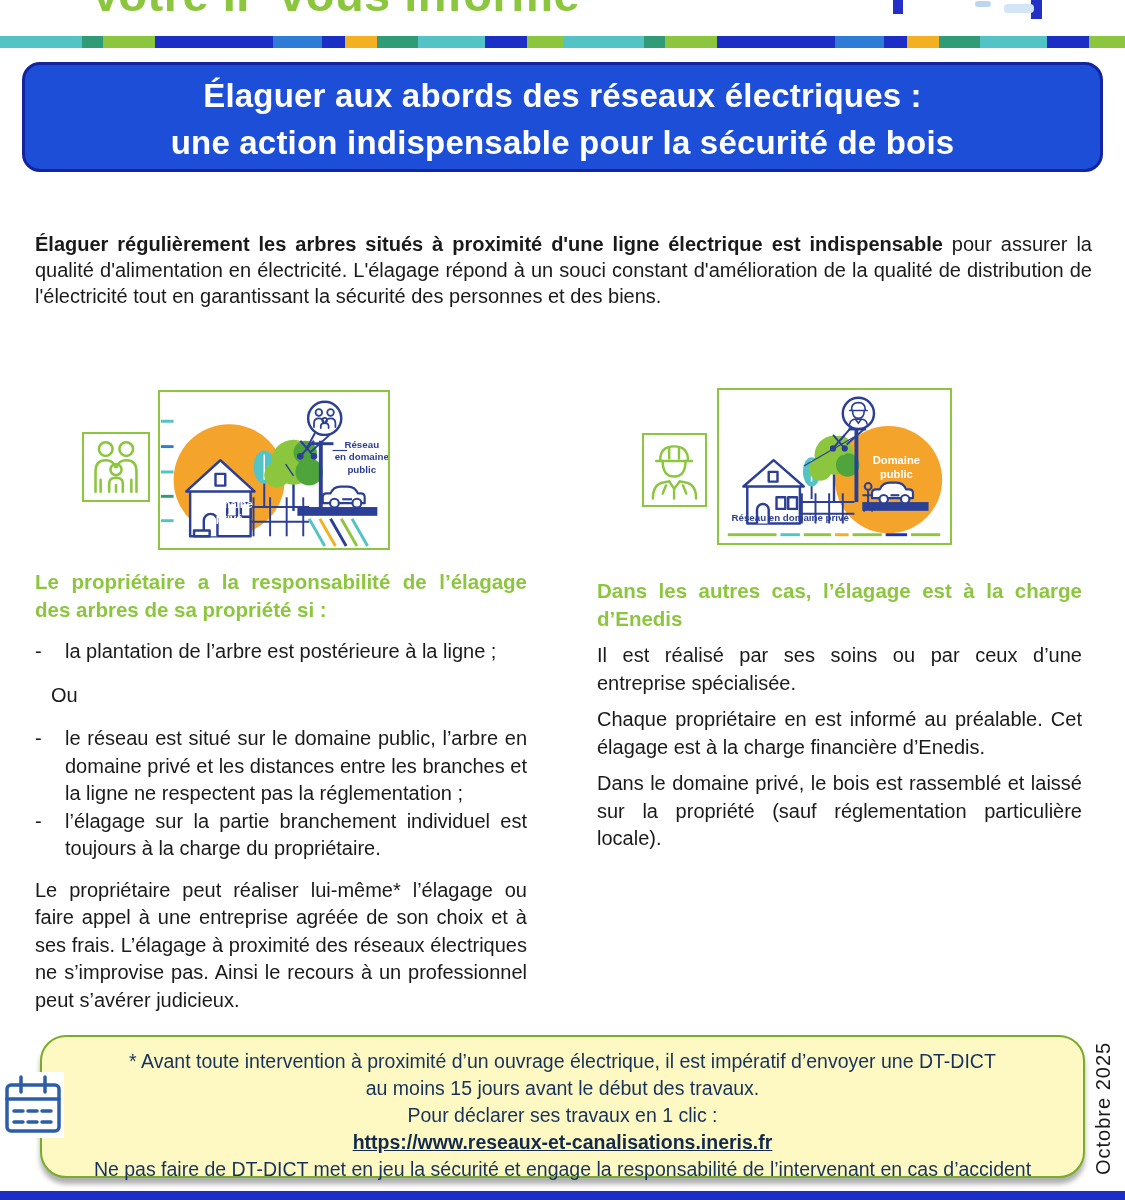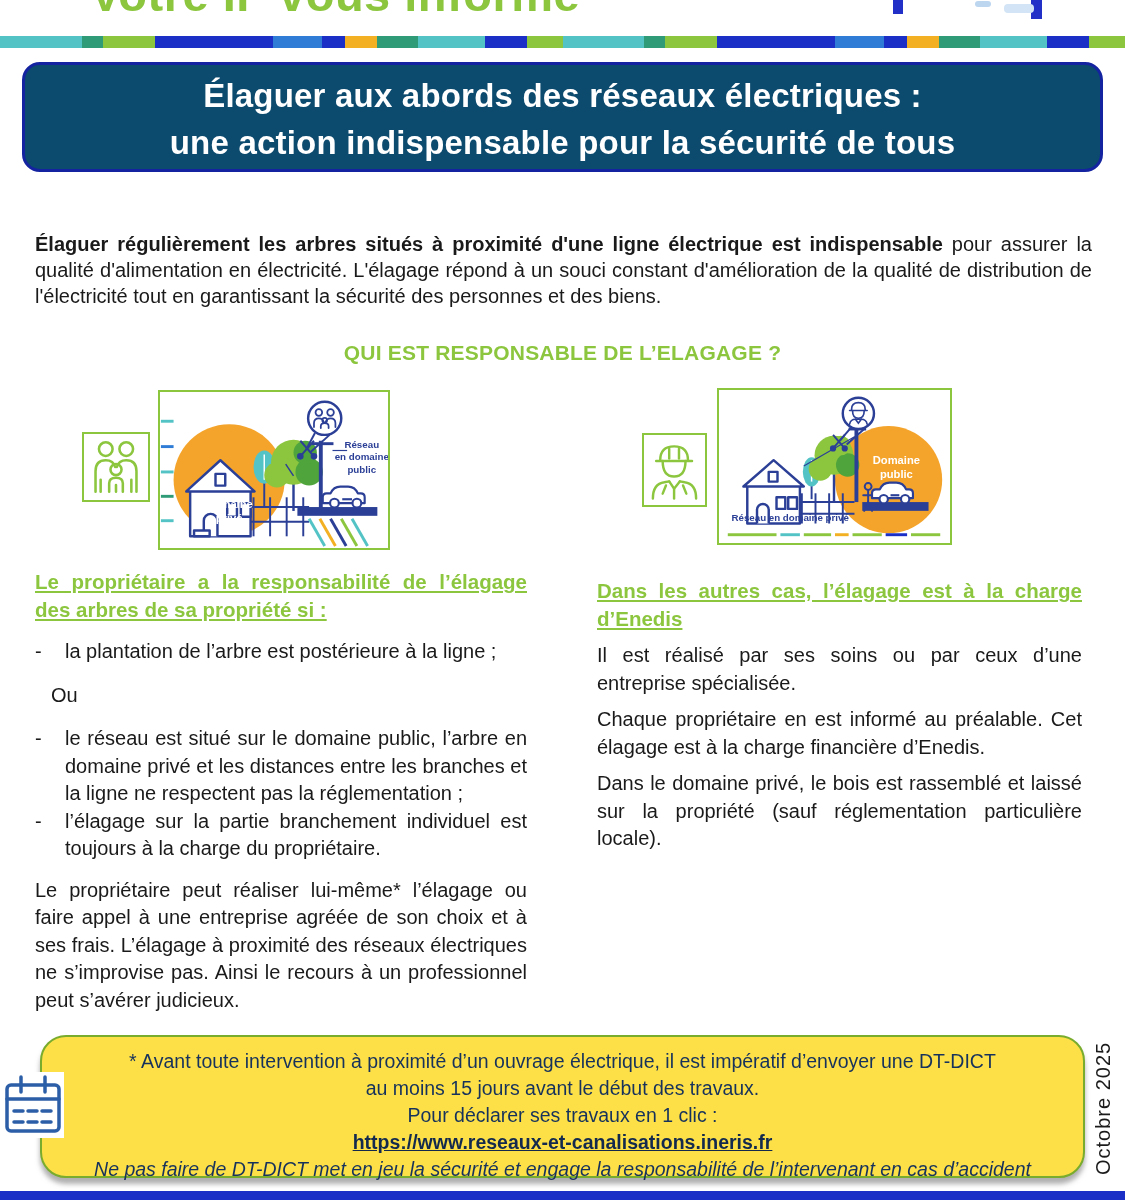--- a/index.html
+++ b/index.html
@@ -16,21 +16,21 @@
   .logo-frag .b1{position:absolute;left:13px;top:0;width:10px;height:14px;background:#2330C8;}
   .logo-frag .b2{position:absolute;left:151px;top:0;width:11px;height:19px;background:#2330C8;}
   .logo-frag .l1{position:absolute;left:95px;top:1px;width:16px;height:6px;background:#BCD6F0;border-radius:3px;}
   .logo-frag .l2{position:absolute;left:124px;top:4px;width:30px;height:9px;background:#D2E4F6;border-radius:4px;}
   
   #stripe{position:absolute;left:0;top:36px;width:1125px;height:12px;display:flex;}
   #stripe i{display:block;height:100%;}
   
   .banner{
     position:absolute;left:22px;top:62px;width:1081px;height:110px;box-sizing:border-box;
-    background:#0c4a6e;border:3px solid #1423A0;border-radius:18px;
+    background:#1d4ed8;border:3px solid #1423A0;border-radius:18px;
     color:#ffffff;text-align:center;padding-top:7px;
   }
   .banner div{font-size:33px;line-height:47px;font-weight:bold;letter-spacing:.2px;}
   
   .h-green{
     position:absolute;left:0;width:1125px;text-align:center;
     color:#8CC63F;font-weight:bold;font-size:21px;letter-spacing:.2px;
   }
   .h1-pos{top:191px;}
   .h2-pos{top:341px;}
@@ -45,37 +45,37 @@
   .pb-right{left:642px;top:433px;width:65px;height:74px;padding:4px;}
   .illus{position:absolute;box-sizing:border-box;border:2px solid #8CC63F;background:#fff;}
   .il-left{left:158px;top:390px;width:232px;height:160px;}
   .il-right{left:717px;top:388px;width:235px;height:157px;}
   .illus svg,.pict-box svg{display:block;width:100%;height:100%;}
   svg text{font-family:"Liberation Sans",sans-serif;font-weight:bold;}
   
   .col{position:absolute;top:568px;font-size:20px;line-height:27.5px;}
   .col-left{left:35px;width:492px;}
   .col-right{left:588px;width:503px;}
-  .col-h{color:#8CC63F;font-weight:bold;font-size:20.5px;line-height:28px;margin:0 0 14px 0;text-align:justify;text-decoration:underline;}
+  .col-h{color:#8CC63F;font-weight:bold;font-size:20.5px;line-height:28px;margin:0 0 14px 0;text-align:justify;}
   .li{display:flex;margin:0;}
   .li .dash{width:30px;flex:0 0 30px;}
   .li .li-text{flex:1;text-align:justify;}
   .or-line{margin:16px;}
   .closing{margin-top:14px;text-align:justify;}
   .col-right p{margin:9px;text-align:justify;}
   .p-bold{font-weight:bold;}
   
   .notice{
     position:absolute;left:40px;top:1035px;width:1045px;height:143px;box-sizing:border-box;
-    background:#fde047;border:2px solid #79AC2D;border-radius:26px;
+    background:#fef9c3;border:2px solid #79AC2D;border-radius:26px;
     box-shadow:0 6px 5px rgba(110,110,110,.55);
     color:#16325C;text-align:center;font-size:19.5px;line-height:27px;padding-top:11px;
   }
   .notice .lk{color:#132A4E;font-weight:bold;text-decoration:underline;margin-top:12px;}
-  .notice .it{font-style:italic;}
+  .notice .it{}
   
   .cal{position:absolute;left:2px;top:1072px;width:62px;height:66px;background:#fff;z-index:5;}
   
   .vdate{
     position:absolute;left:1092px;top:1028px;height:160px;
     writing-mode:vertical-rl;transform:rotate(180deg);
     font-size:20px;color:#1b1b1b;letter-spacing:1px;text-align:center;
   }
   
   .bottom-bar{position:absolute;left:0;top:1191px;width:1125px;height:9px;background:#1B2FC6;}
@@ -114,26 +114,25 @@
       <i style="background: rgb(27, 47, 198); flex: 23 0 0px;"></i>
       <i style="background: rgb(242, 176, 34); flex: 32 0 0px;"></i>
       <i style="background: rgb(47, 155, 119); flex: 41 0 0px;"></i>
       <i style="background: rgb(84, 195, 198); flex: 67 0 0px;"></i>
       <i style="background: rgb(27, 47, 198); flex: 42 0 0px;"></i>
       <i style="background: rgb(140, 198, 63); flex: 36 0 0px;"></i>
     </div>
 
   <div class="banner">
     <div>Élaguer aux abords des réseaux électriques :</div>
-    <div>une action indispensable pour la sécurité de tous</div>
+    <div>une action indispensable pour la sécurité de bois</div>
   </div>
 
   <div class="intro"><b>Élaguer régulièrement les arbres situés à proximité d'une ligne électrique est indispensable</b><span> pour assurer la qualité d'alimentation en électricité. L'élagage répond à un souci constant d'amélioration de la qualité de distribution de l'électricité tout en garantissant la sécurité des personnes et des biens.</span></div>
 
-  <div class="h-green h2-pos">QUI EST RESPONSABLE DE L’ELAGAGE ?</div>
 
   <div class="pict-box pb-left">
     <svg viewBox="0 0 68 70">
       <g fill="none" stroke="#8CC63F" stroke-width="3" stroke-linecap="round">
         <circle cx="22" cy="14" r="8"></circle>
         <circle cx="46" cy="14" r="8"></circle>
         <path d="M10,64 L10,40 Q10,27 22,27 Q31,27 33,35"></path>
         <path d="M58,64 L58,40 Q58,27 46,27 Q37,27 35,35"></path>
         <path d="M16,64 L16,50"></path>
         <path d="M52,64 L52,50"></path>

